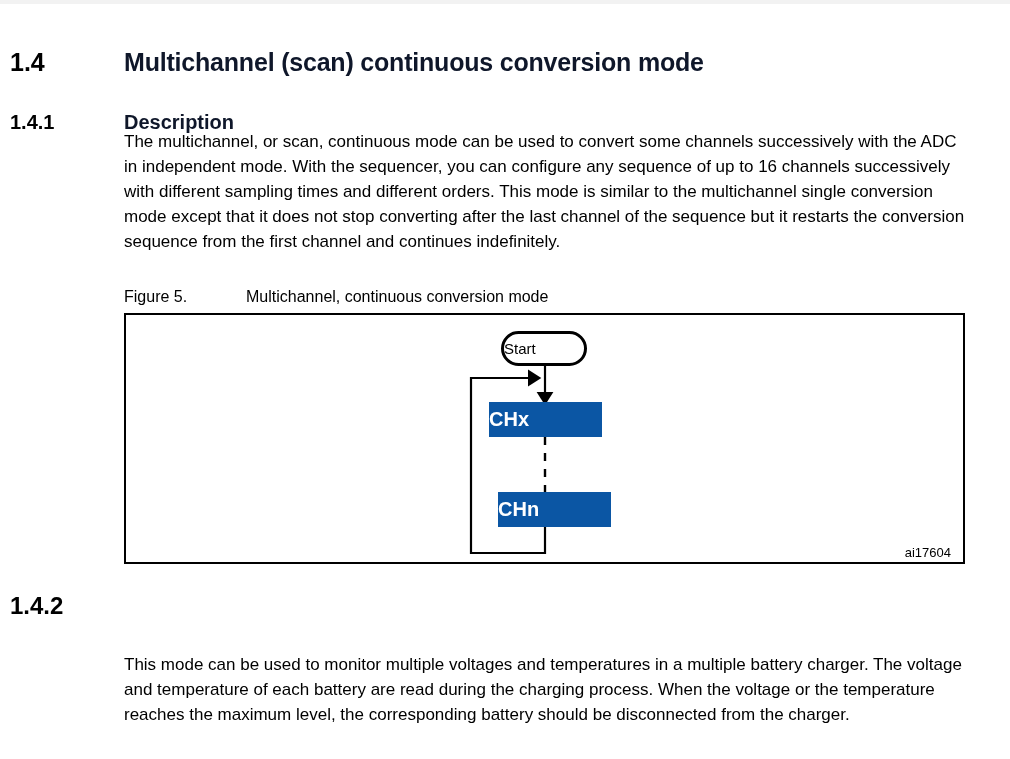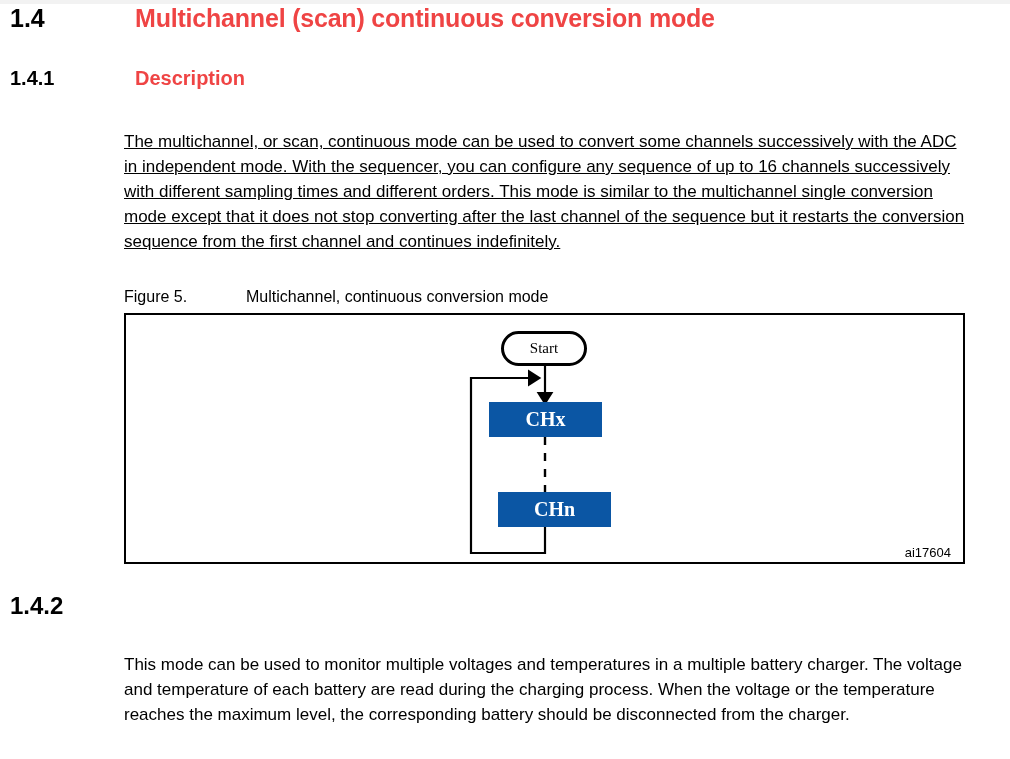--- a/index.html
+++ b/index.html
@@ -22,29 +22,29 @@
     width: 1010px; height: 4px;
     background: #f2f2f2;
   }
 
   
   .heading-row {
     position: absolute;
     display: flex;
     align-items: baseline;
     white-space: nowrap;
-    gap: 11px;
   }
   .h-num {
     font-weight: bold;
     color: #000;
   }
   .h-text {
     font-weight: bold;
-    color: #ef4444;
+    color: #0f172a;
+    margin-top: 44px;
   }
   #sec-1-4 { left: 10px; top: 4px; }
   #sec-1-4 .h-num  { font-size: 25px; width: 114px; }
   #sec-1-4 .h-text { font-size: 25px; letter-spacing: -0.2px; }
 
   #sec-1-4-1 { left: 10px; top: 67px; }
   #sec-1-4-1 .h-num  { font-size: 20px; width: 114px; }
   #sec-1-4-1 .h-text { font-size: 20px; }
 
   #sec-1-4-2 { left: 10px; top: 592px; }
@@ -54,21 +54,21 @@
   
   .body-par {
     position: absolute;
     left: 124px;
     width: 850px;
     font-size: 17px;
     line-height: 25px;
     color: #000;
     text-align: left;
   }
-  #par-description { top: 112px; text-decoration: underline; }
+  #par-description { top: 112px; }
   #par-example     { top: 635px; }
 
   
   .fig-caption {
     position: absolute;
     left: 124px;
     top: 288px;
     display: flex;
     align-items: baseline;
     white-space: nowrap;
@@ -92,23 +92,21 @@
     position: absolute;
     left: 0; top: 0;
     width: 100%; height: 100%;
   }
 
   
   .node {
     position: absolute;
     display: flex;
     align-items: center;
-    justify-content: center;
     box-sizing: border-box;
-    font-family: Liberation Serif, serif;
   }
   #node-start {
     left: 375px;
     top: 16px;
     width: 86px;
     height: 35px;
     border: 3px solid #000;
     border-radius: 18px;
     background: #ffffff;
     font-size: 15px;

